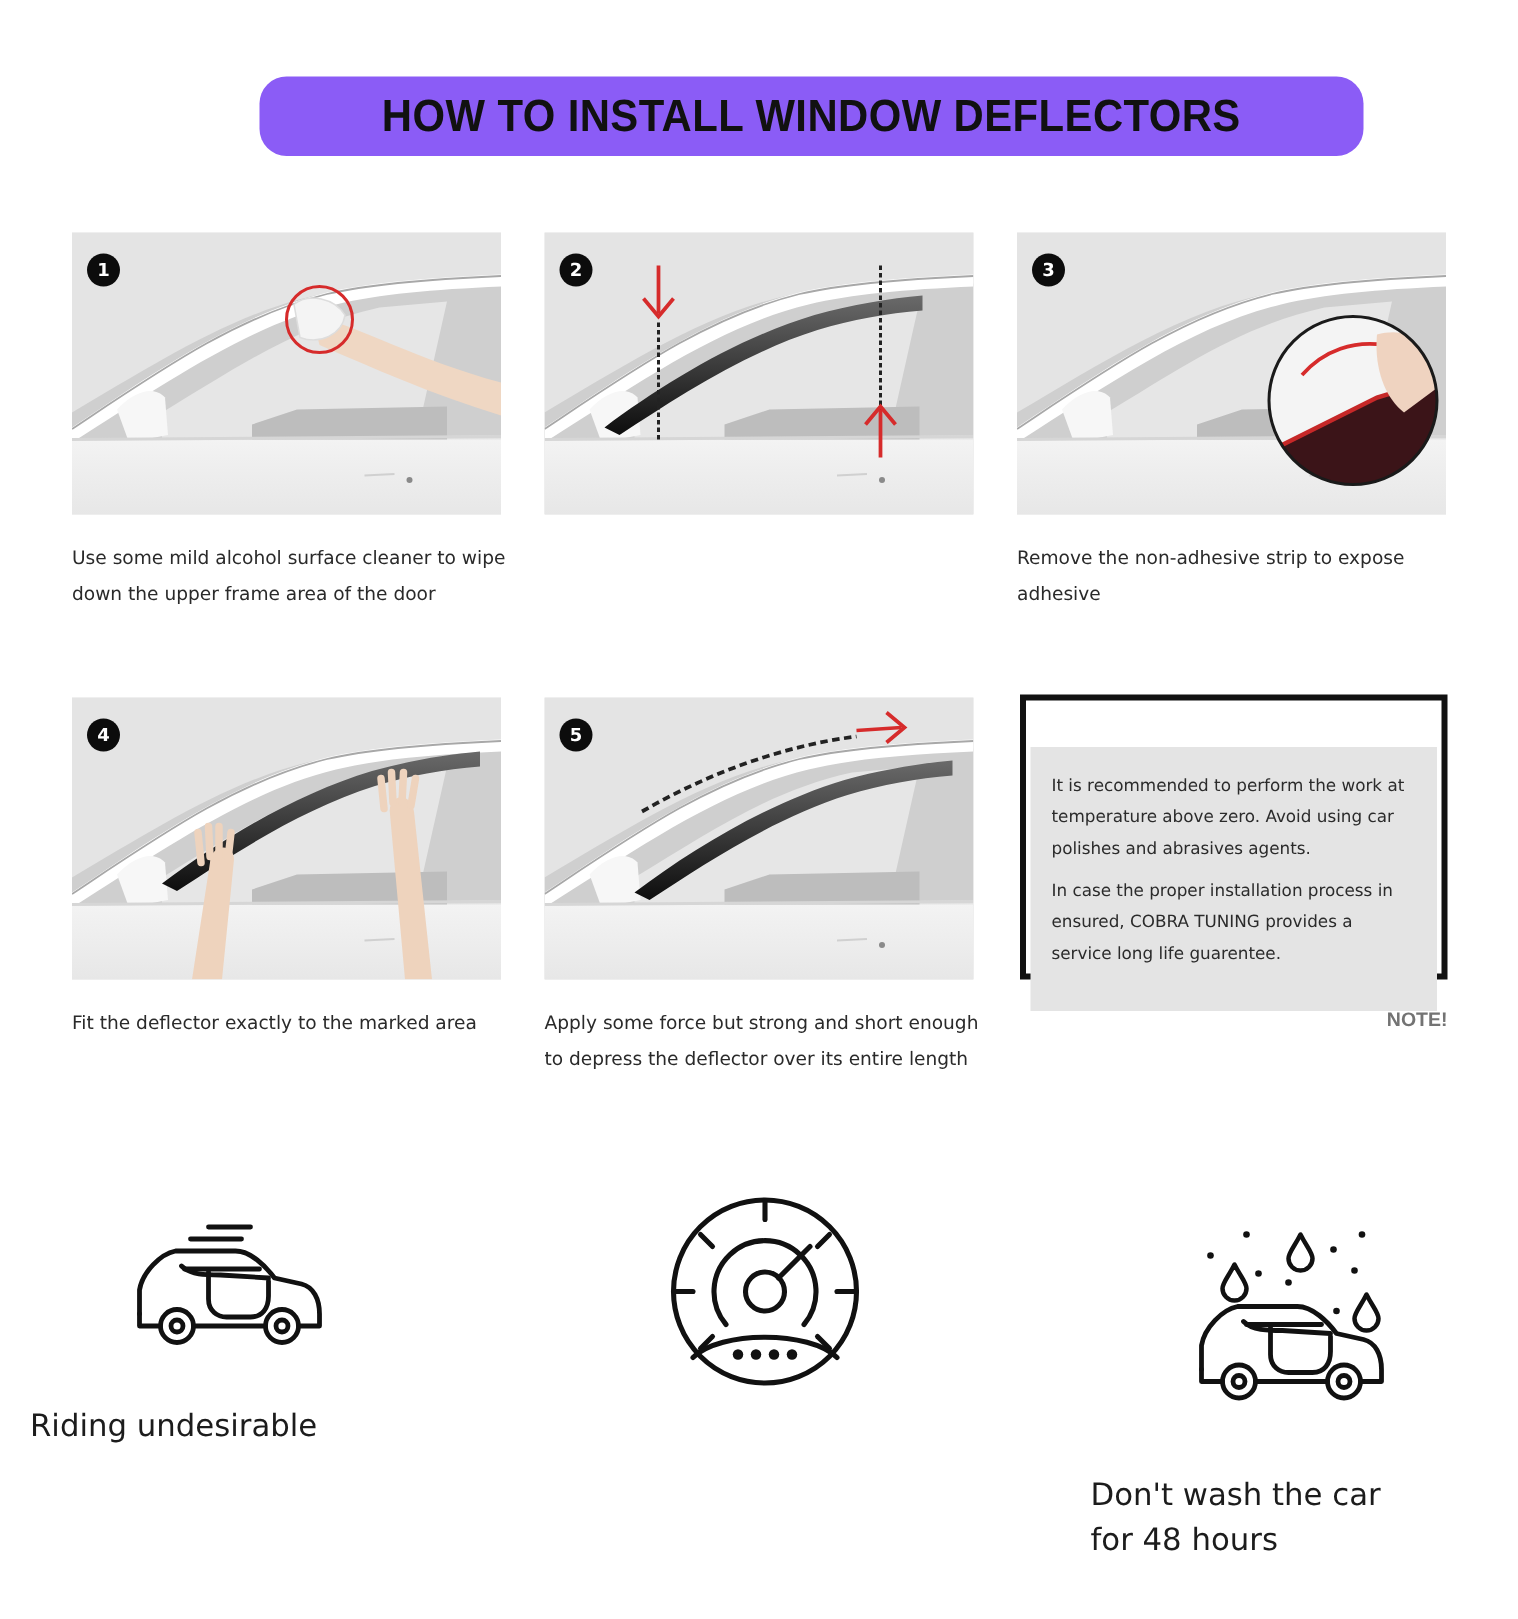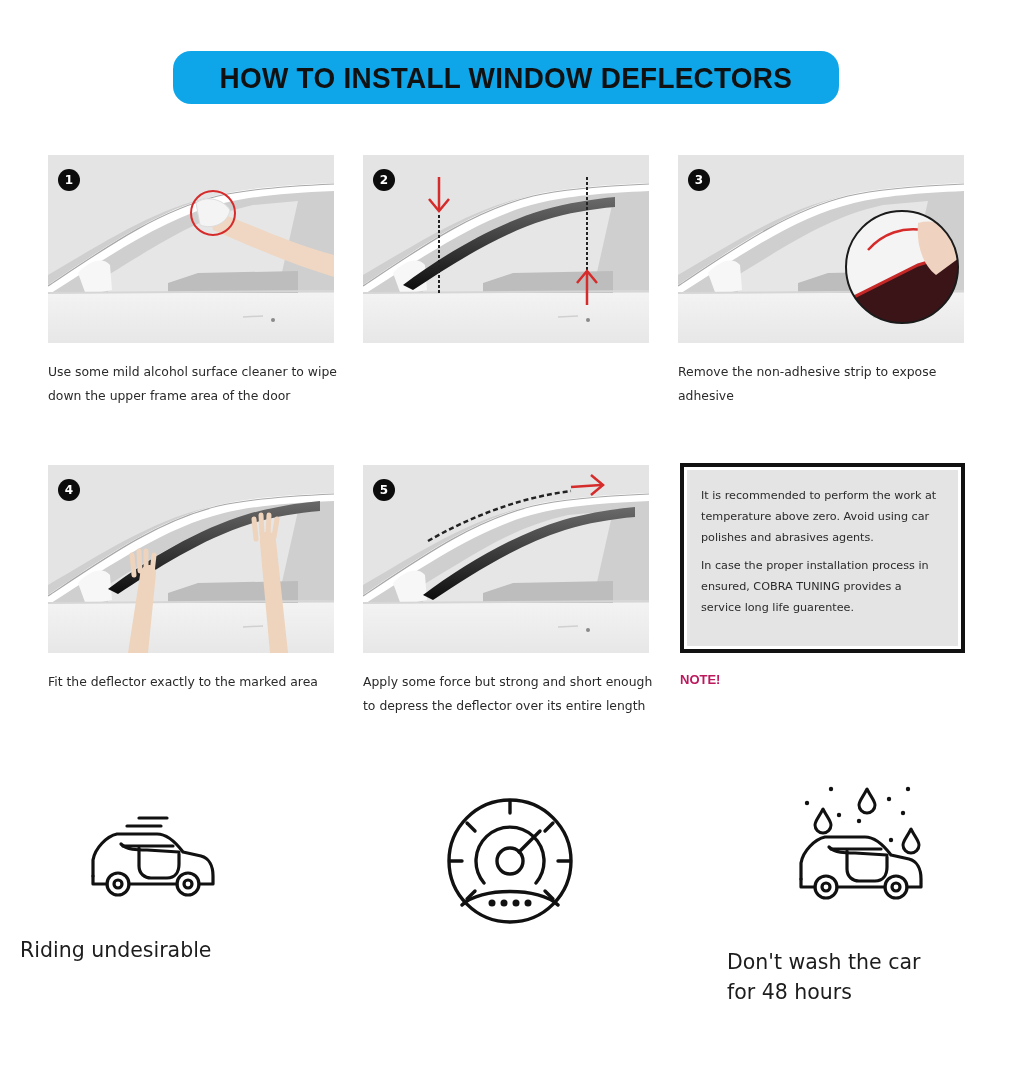--- a/index.html
+++ b/index.html
@@ -1,21 +1,21 @@
 <!DOCTYPE html>
 <html><head>
   <meta charset="utf-8">
   <style>
     * { box-sizing: border-box; margin: 0; padding: 0; }
     html, body { width: 1012px; height: 1079px; background: #ffffff; overflow: hidden; }
     body { position: relative; font-family: "DejaVu Sans", sans-serif; color: #222; }
 
     .title-pill {
-      position: absolute; left: 173px; top: 51px; width: 666px; height: 53px;
-      background: #0ea5e9; border-radius: 18px;
+      position: absolute; left: 173px; top: 51px; width: 736px; height: 53px;
+      background: #8b5cf6; border-radius: 18px;
       display: flex; align-items: center; justify-content: center;
     }
     .title-pill h1 {
       font-family: "Liberation Sans", sans-serif; font-weight: 700;
       font-size: 30px; letter-spacing: 0.3px; color: #111;
       transform: scaleX(0.93);
     }
 
     .step { position: absolute; width: 288px; }
     .step .photo {
@@ -40,38 +40,38 @@
     #s4 { left: 48px; top: 465px; }
     #s5 { left: 363px; top: 465px; }
 
     .note-box {
       position: absolute; left: 680px; top: 463px; width: 285px; height: 190px;
       border: 4px solid #111; background: #ffffff; padding: 3px;
     }
     .note-box .inner {
       width: 100%; height: 100%; background: #e4e4e4;
       padding: 16px 14px 10px 14px;
-      font-size: 11.2px; line-height: 20.8px; color: #2b2b2b;
+      font-size: 11.2px; line-height: 20.8px; color: #2b2b2b; margin-top: 28px;
     }
     .note-box .inner p + p { margin-top: 8px; }
     .note-label {
-      position: absolute; left: 680px; top: 672px; width: 285px; text-align: left;
-      font-family: "Liberation Sans", sans-serif; font-weight: 700; font-size: 13px; color: #be185d;
+      position: absolute; left: 680px; top: 672px; width: 285px; text-align: right;
+      font-family: "Liberation Sans", sans-serif; font-weight: 700; font-size: 13px; color: #737373;
     }
 
     .tip { position: absolute; text-align: left; }
     .tip .icon { display: block; margin: 0 auto; }
     .tip .text {
       font-family: "DejaVu Sans", sans-serif; font-size: 20.5px; line-height: 30px; color: #1c1c1c;
     }
     #tip1 { left: 20px; top: 810px; width: 262px; }
     #tip1 .text { margin-top: 35px; }
     #tip2 { left: 355px; top: 795px; width: 310px; }
     #tip2 .text { margin-top: 18px; }
-    #tip3 { left: 727px; top: 783px; width: 262px; }
+    #tip3 { left: 727px; top: 817px; width: 262px; }
     #tip3 .text { margin-top: 44px; }
   </style>
 </head>
 <body>
 
 <div class="title-pill">
   <h1>HOW TO INSTALL WINDOW DEFLECTORS</h1>
 </div>
 
 <svg width="0" height="0" style="position:absolute">

